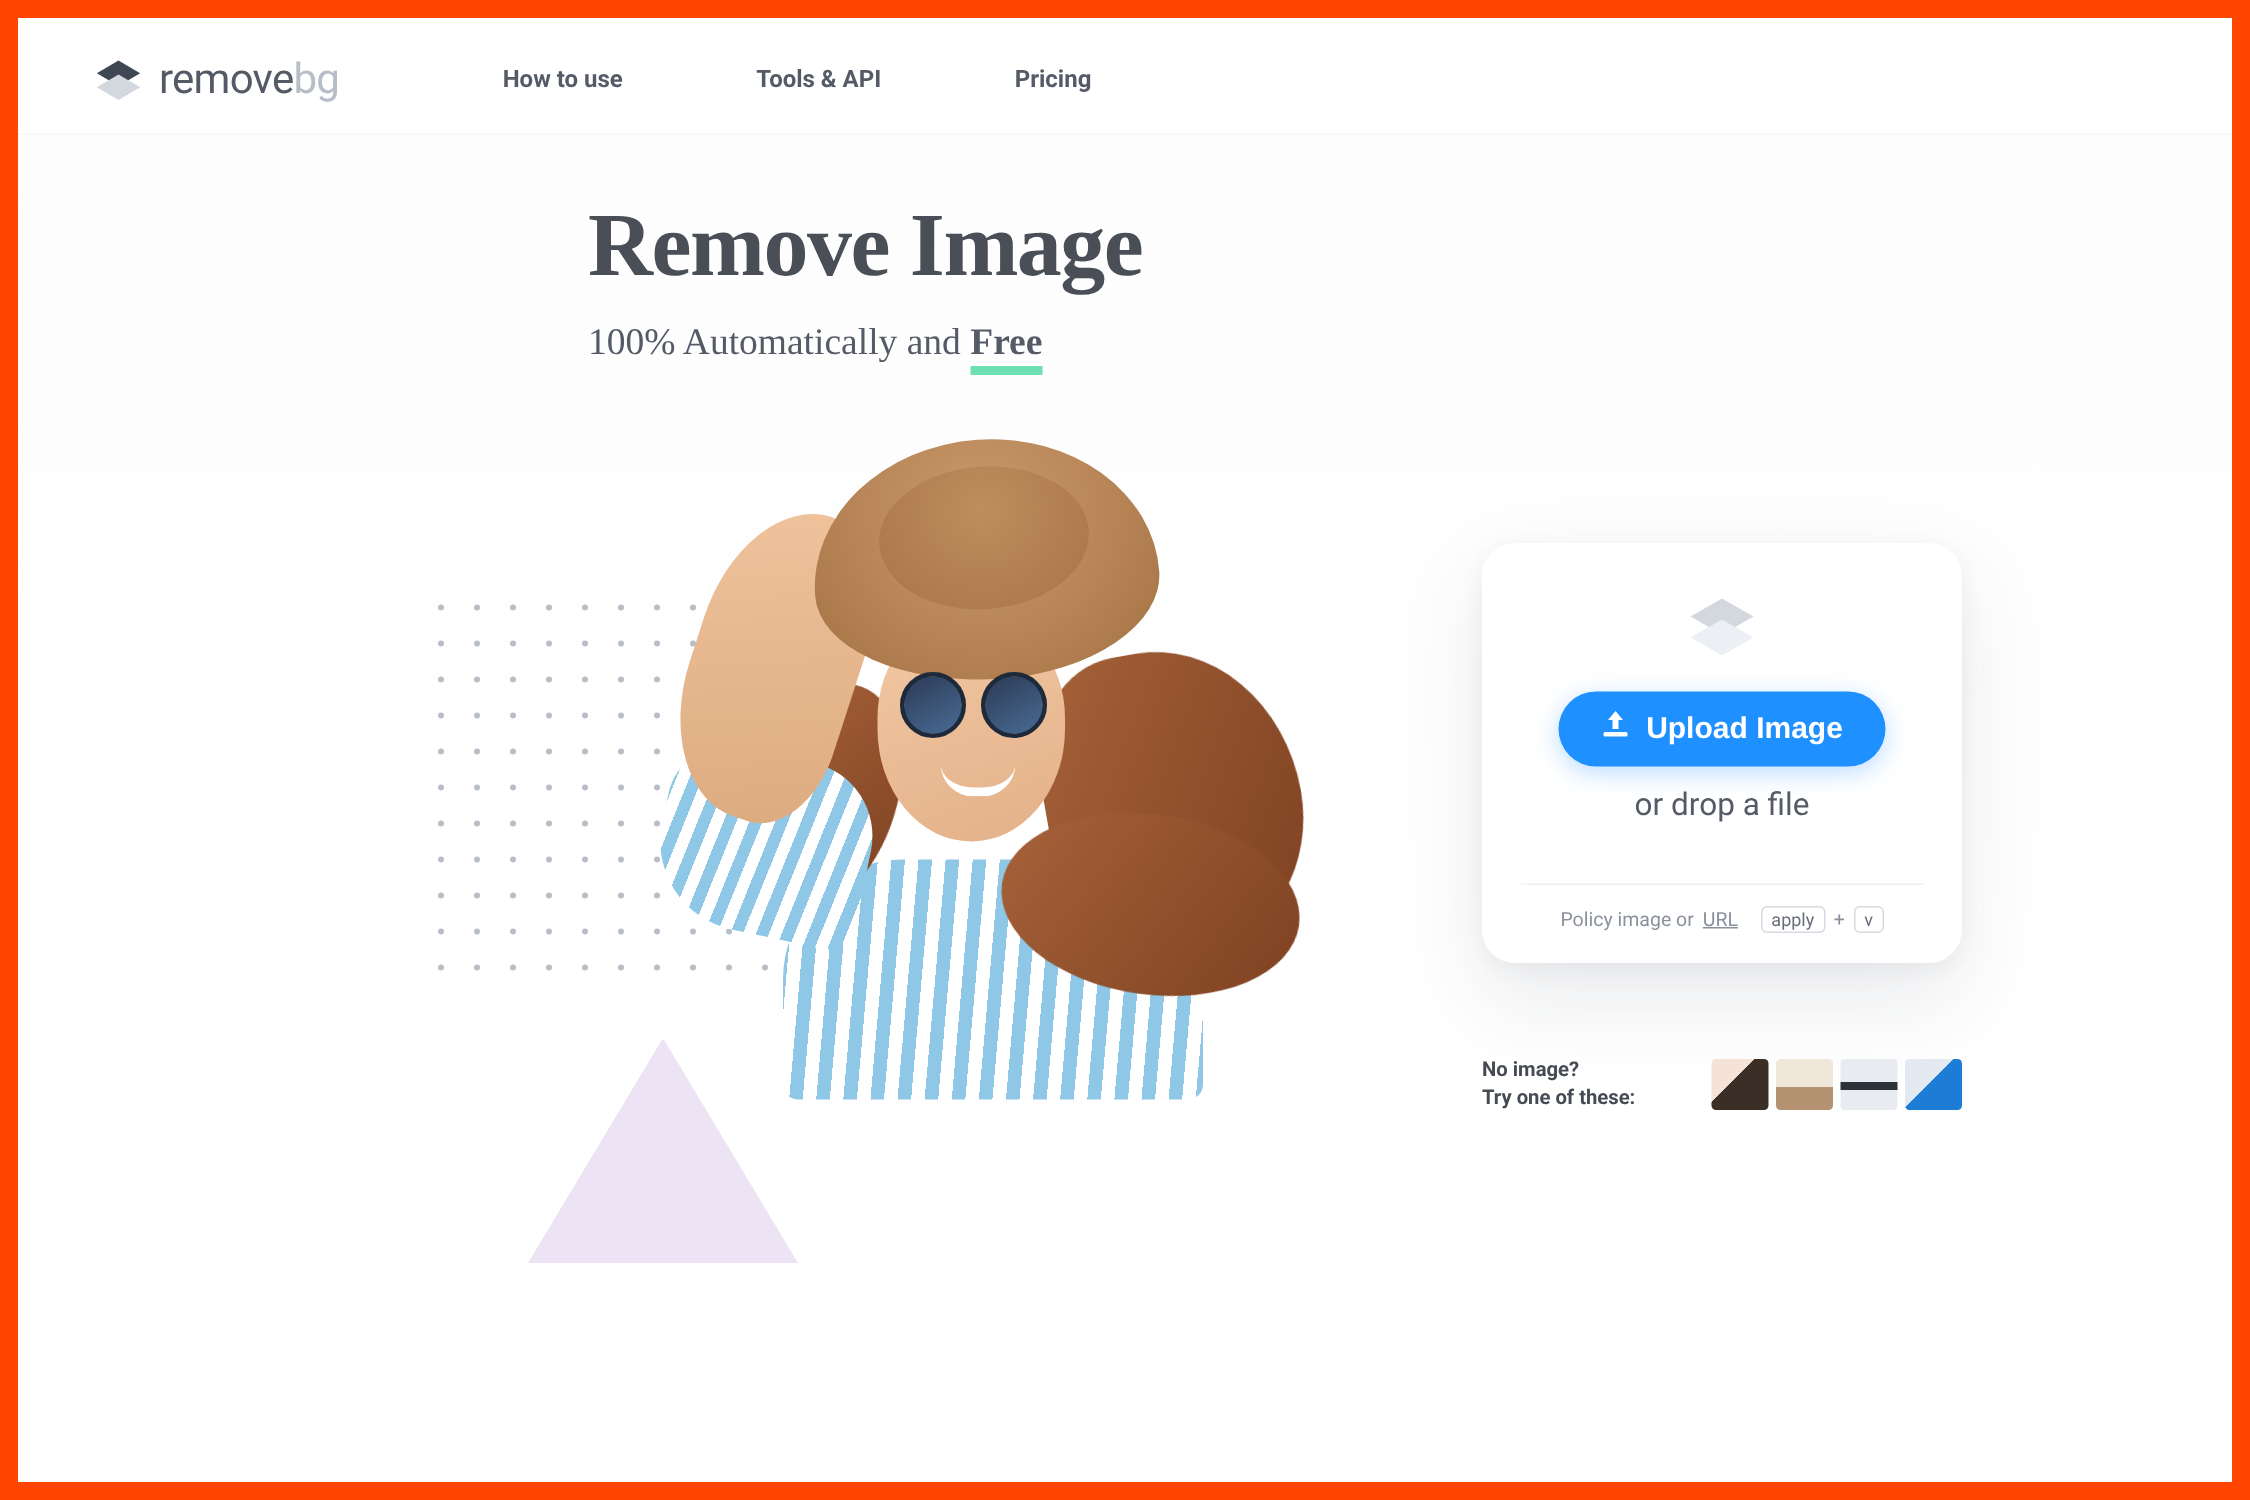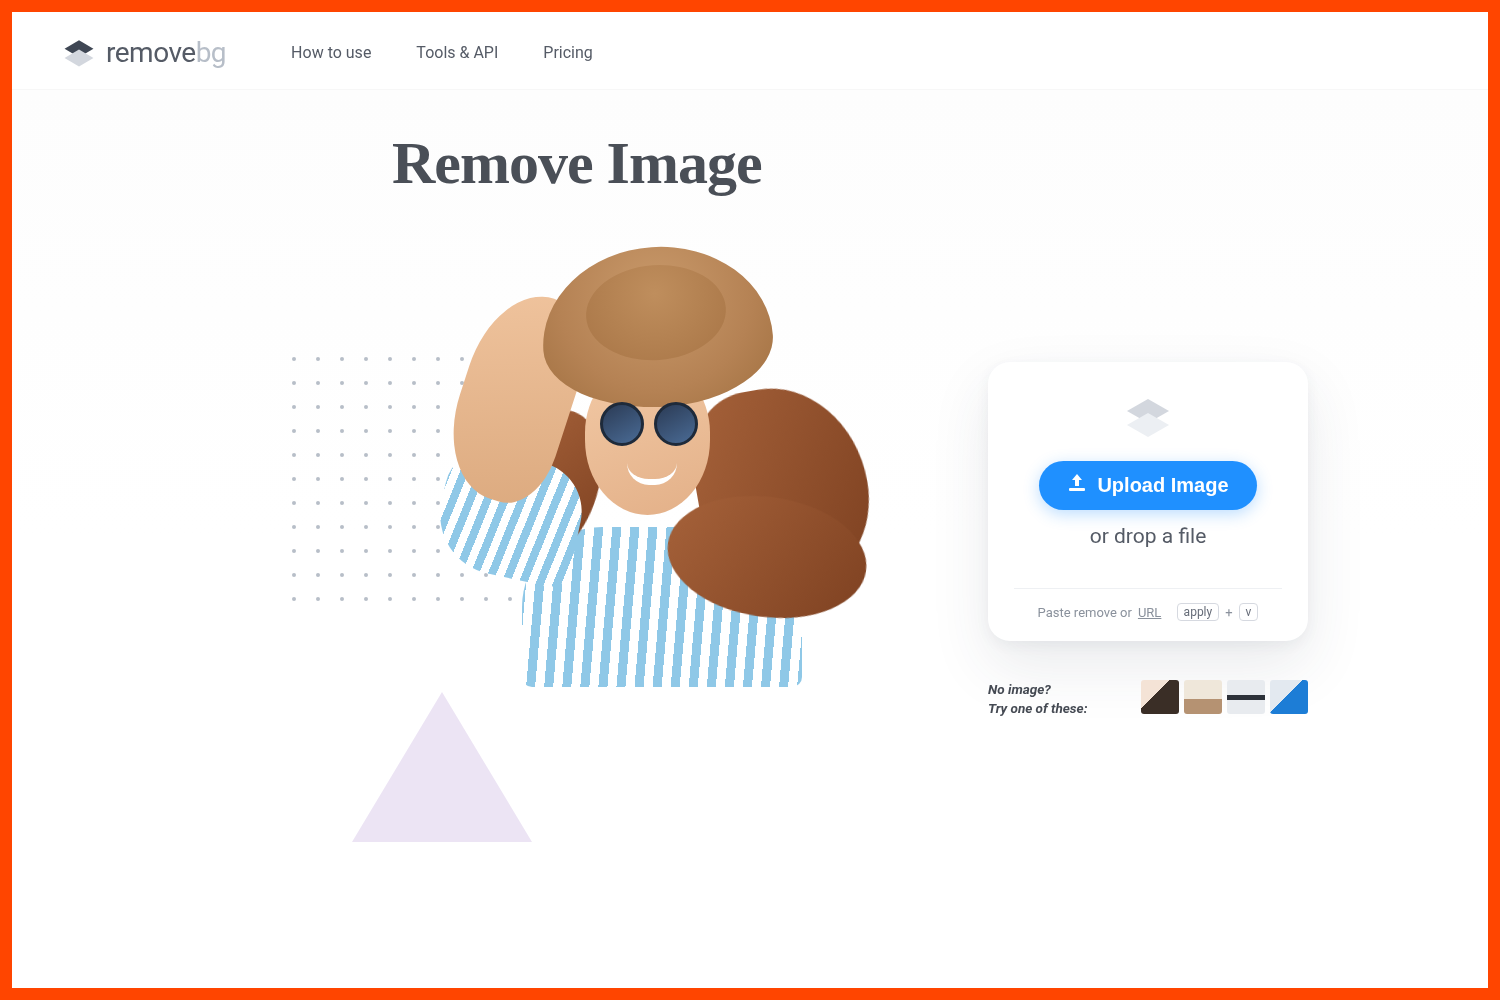--- a/index.html
+++ b/index.html
@@ -38,24 +38,25 @@
     letter-spacing: -0.5px;
   }
   .logo-text .bg { color: #b7bec8; }
   .nav {
     display: flex;
     gap: 45px;
     margin-left: 10px;
   }
   .nav a {
     font-size: 16px;
-    font-weight: 400;
+    font-weight: 700;
     color: #555b66;
     text-decoration: none;
     cursor: pointer;
+    margin-left: 44px;
   }
   
   .hero {
     position: relative;
     padding: 40px 50px 0 380px;
     background: linear-gradient(180deg, #fdfdfd 0%, #ffffff 80%);
     font-family: Liberation Serif, serif;
   }
   .hero-title {
     font-size: 60px;
@@ -253,26 +254,26 @@
     border-radius: 4px;
     padding: 1px 6px;
     font-size: 12px;
     color: #666c78;
     background: #fff;
   }
   
   .samples {
     position: absolute;
     right: 180px;
-    top: 668px;
+    top: 692px;
     width: 320px;
     display: flex;
+    align-items: center;
     justify-content: space-between;
     gap: 8px;
-    font-style: italic;
   }
   .samples-text {
     font-size: 13.5px;
     font-weight: 700;
     color: #454a53;
     line-height: 1.4;
   }
   .thumbs { display:flex; gap:5px; }
   .thumb {
     width: 38px; height: 34px;
@@ -328,20 +329,23 @@
     <svg width="120" height="90" viewBox="0 0 120 90">
       <path d="M8 8 C 50 10, 80 40, 102 56" stroke="#6fd9aa" stroke-width="6" fill="none" stroke-linecap="round"></path>
       <path d="M96 40 L110 58 L88 64" stroke="#6fd9aa" stroke-width="6" fill="none" stroke-linecap="round" stroke-linejoin="round"></path>
     </svg>
   </div>
 
   <div class="hero">
     <h1 class="hero-title">
       <span>Remove Image</span><br>
     </h1>
+    <p class="hero-sub">
+      <span>100% Automatically and </span><span class="free">Free</span>
+    </p>
 
     <div class="hero-image-wrap">
       <div class="dots" id="dots">
           <span style="left: 0px; top: 0px;"></span>
           <span style="left: 24px; top: 0px;"></span>
           <span style="left: 48px; top: 0px;"></span>
           <span style="left: 72px; top: 0px;"></span>
           <span style="left: 96px; top: 0px;"></span>
           <span style="left: 120px; top: 0px;"></span>
           <span style="left: 144px; top: 0px;"></span>
@@ -491,21 +495,21 @@
       <span>
         <svg width="20" height="18" viewBox="0 0 20 18" fill="#fff">
           <path d="M10 0 L15 6 H12 V12 H8 V6 H5 Z"></path>
           <rect x="2" y="14" width="16" height="3" rx="1"></rect>
         </svg>
       </span>
       <span>Upload Image</span>
     </button>
     <div class="drop-text">or drop a file</div>
     <div class="paste-row">
-      <span>Paste remove or </span>
+      <span>Policy image or </span>
       <span class="url">URL</span>
       &nbsp;
       <span class="keycap">apply</span>
       <span>+</span>
       <span class="keycap">v</span>
     </div>
   </div>
 
   <div class="samples">
     <div class="samples-text">

